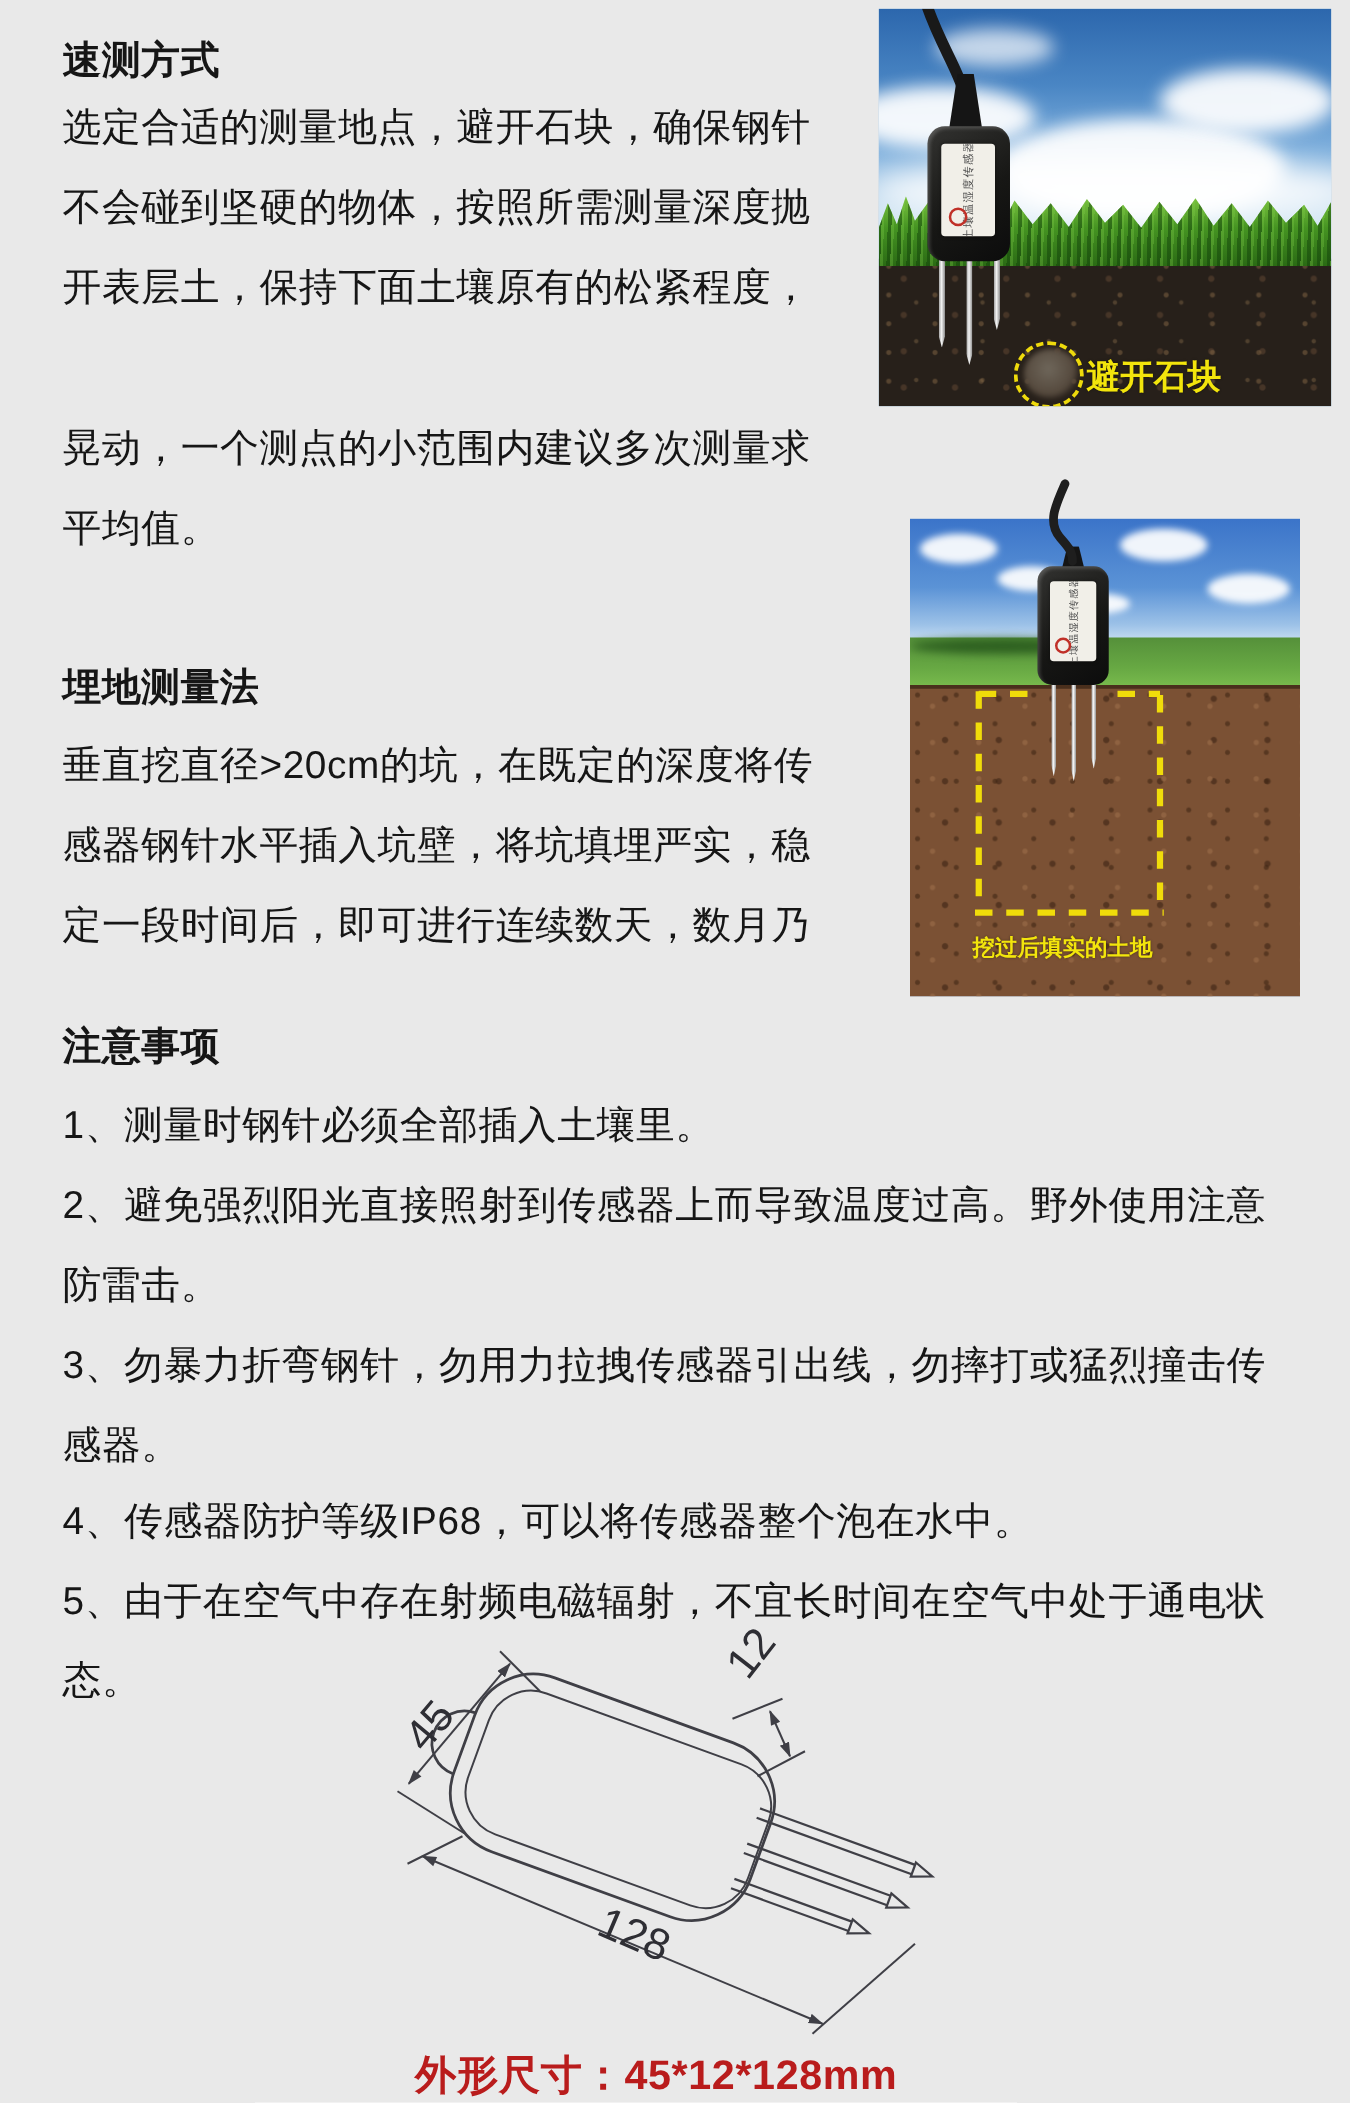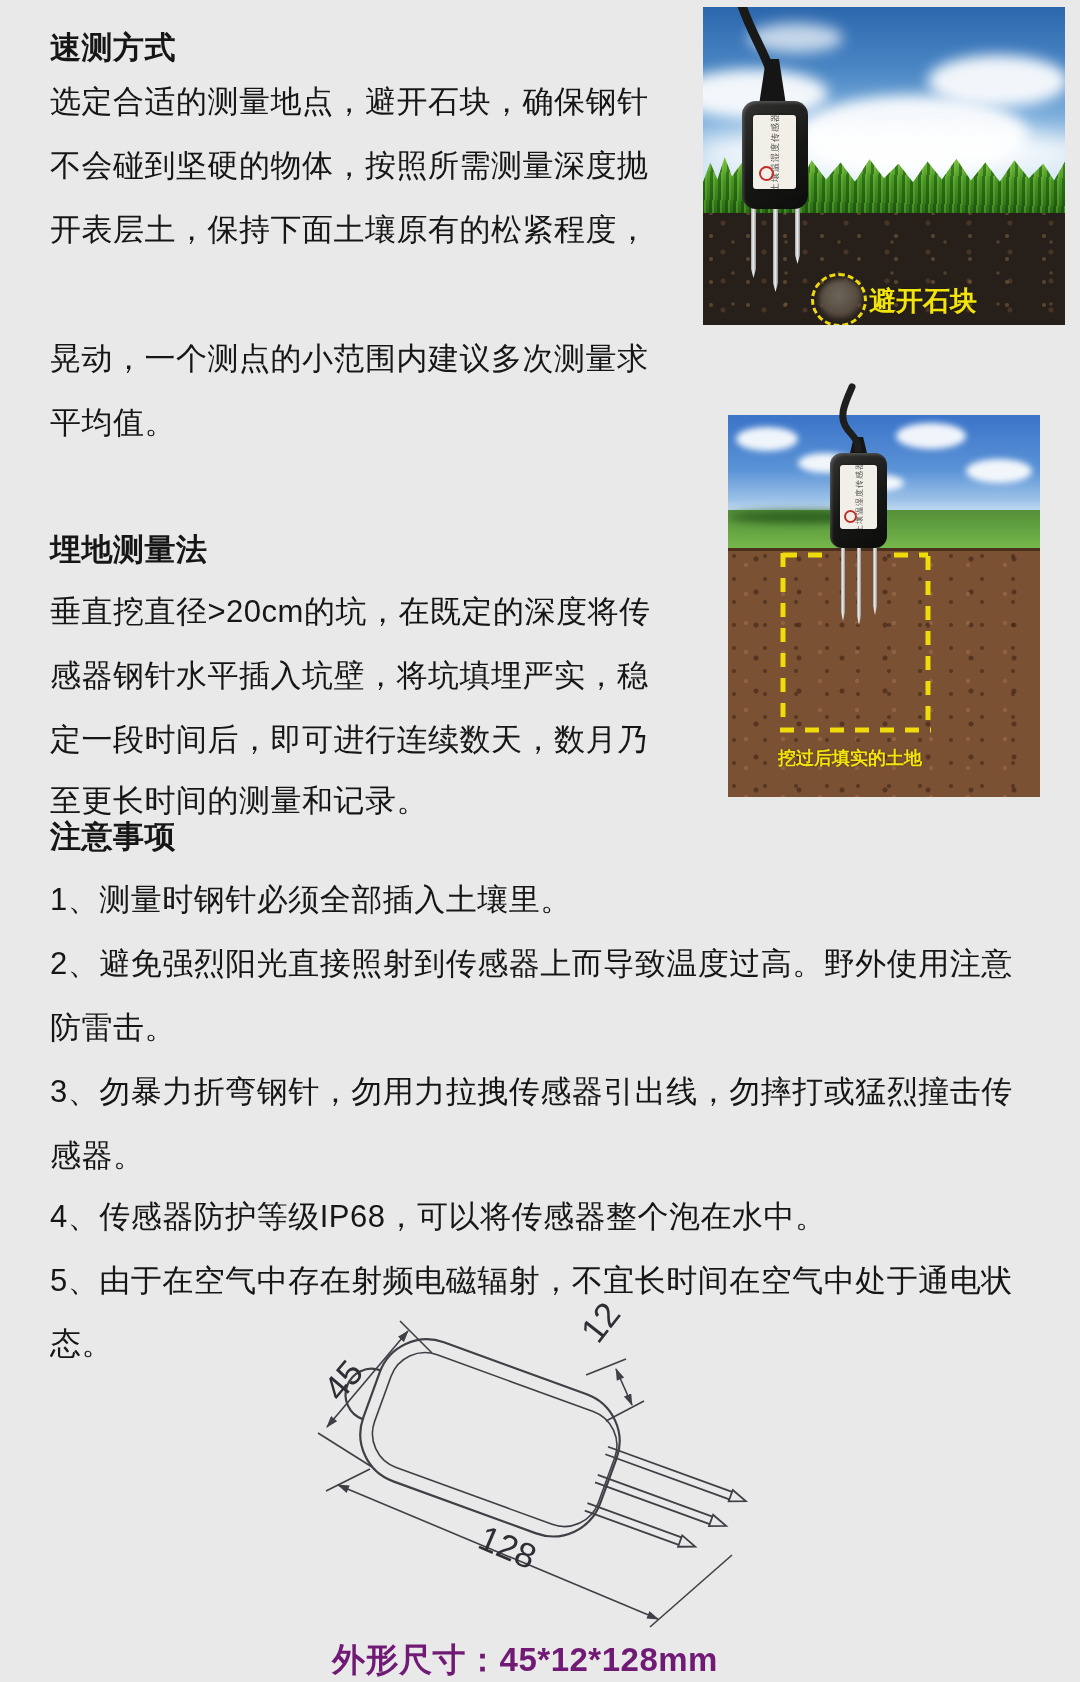--- a/index.html
+++ b/index.html
@@ -89,41 +89,40 @@
       radial-gradient(circle at 18px 14px, rgba(156,110,74,.6) 0 1.6px, transparent 2.6px),
       radial-gradient(circle at 28px 8px, rgba(38,20,9,.45) 0 2px, transparent 3px);
     background-size:31px 23px,37px 29px,43px 33px;
   }
   .svg-abs{position:absolute;}
   
   .draw-svg{position:absolute;left:280px;top:1245px;}
   .dim-text{font-size:35px;fill:#2e2e34;font-family:"Liberation Sans",sans-serif;font-weight:500;}
   .caption{
     position:absolute;left:290px;top:1638px;width:470px;
-    text-align:center;font-size:33px;font-weight:700;color:#701a75;
+    text-align:center;font-size:33px;font-weight:700;color:#b91c1c;
     letter-spacing:.5px;white-space:nowrap;
   }
 </style>
 </head>
 <body>
 
 <div id="page">
 
   <div class="line heading" style="top:28px">速测方式</div>
   <div class="line" style="top:82px">选定合适的测量地点，避开石块，确保钢针</div>
   <div class="line" style="top:146px">不会碰到坚硬的物体，按照所需测量深度抛</div>
   <div class="line" style="top:210px">开表层土，保持下面土壤原有的松紧程度，</div>
   <div class="line" style="top:339px">晃动，一个测点的小范围内建议多次测量求</div>
   <div class="line" style="top:403px">平均值。</div>
 
   <div class="line heading" style="top:530px">埋地测量法</div>
   <div class="line" style="top:592px">垂直挖直径&gt;20cm的坑，在既定的深度将传</div>
   <div class="line" style="top:656px">感器钢针水平插入坑壁，将坑填埋严实，稳</div>
   <div class="line" style="top:720px">定一段时间后，即可进行连续数天，数月乃</div>
-  <div class="line" style="top:781px">至更长时间的测量和记录。</div>
 
   <div class="line heading" style="top:817px">注意事项</div>
   <div class="line" style="top:880px">1、测量时钢针必须全部插入土壤里。</div>
   <div class="line" style="top:944px">2、避免强烈阳光直接照射到传感器上而导致温度过高。野外使用注意</div>
   <div class="line" style="top:1008px">防雷击。</div>
   <div class="line" style="top:1072px">3、勿暴力折弯钢针，勿用力拉拽传感器引出线，勿摔打或猛烈撞击传</div>
   <div class="line" style="top:1136px">感器。</div>
   <div class="line" style="top:1197px">4、传感器防护等级IP68，可以将传感器整个泡在水中。</div>
   <div class="line" style="top:1261px">5、由于在空气中存在射频电磁辐射，不宜长时间在空气中处于通电状</div>
   <div class="line" style="top:1324px">态。</div>

